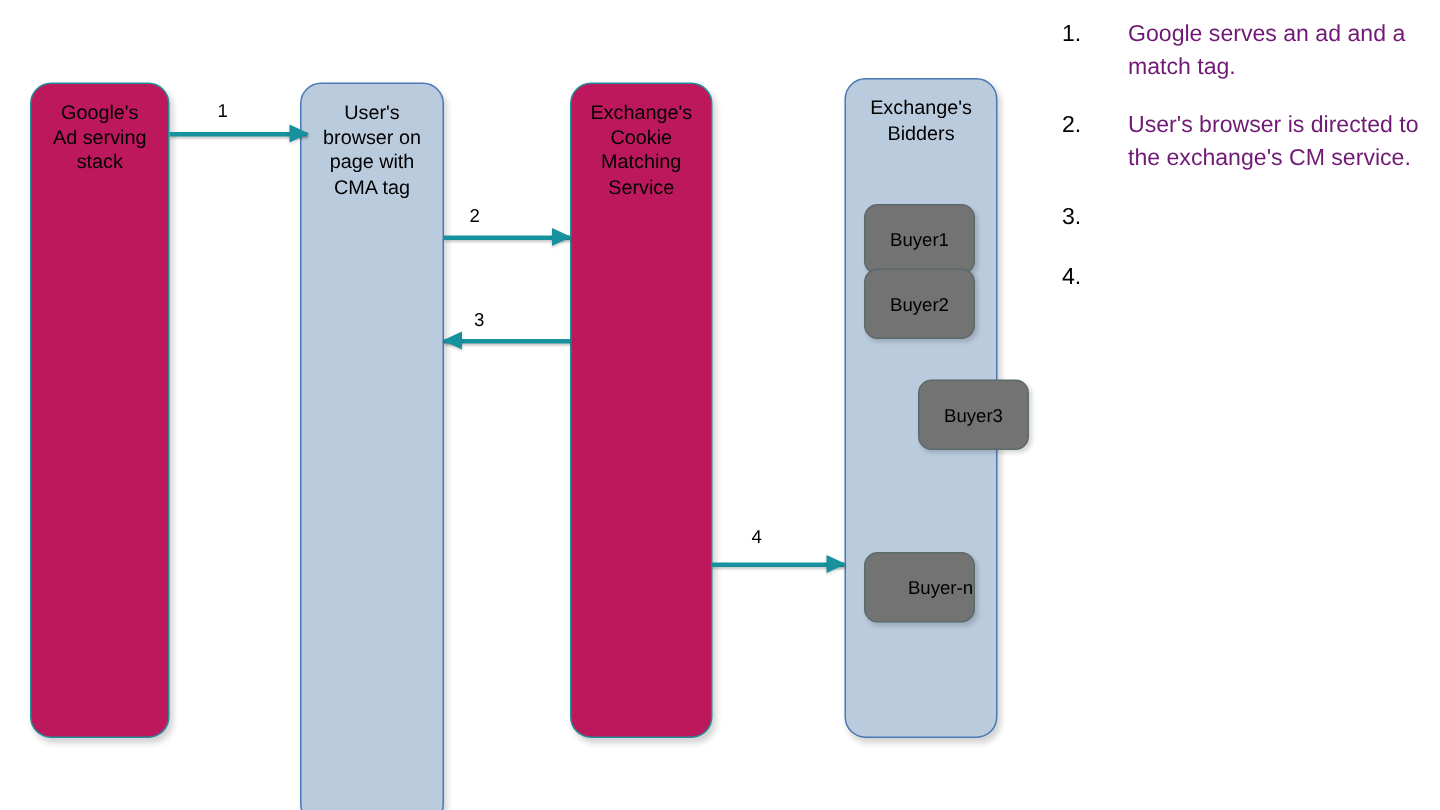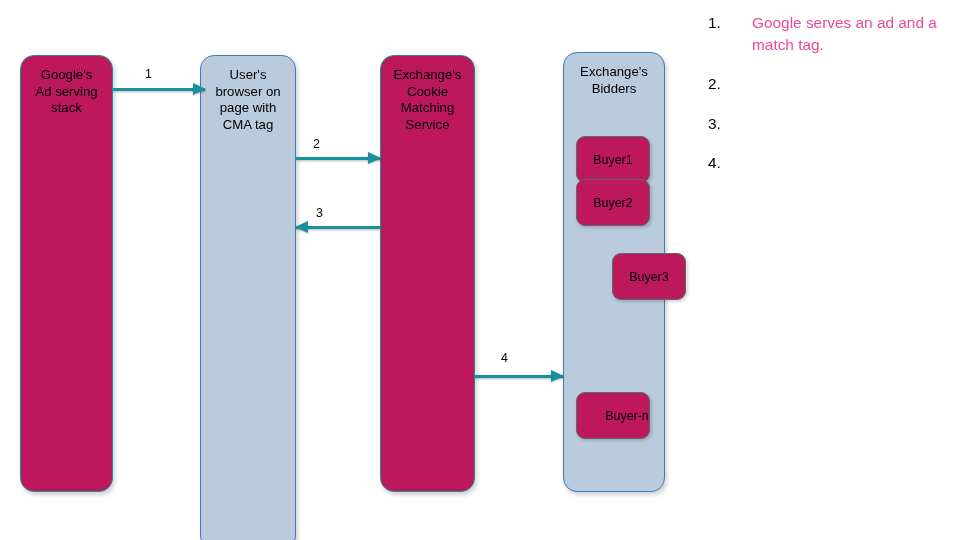--- a/index.html
+++ b/index.html
@@ -54,38 +54,38 @@
   #box-browser { left: 200px; top: 55px; width: 96px;  height: 495px; }
   #box-cms     { left: 380px; top: 55px; width: 95px;  height: 437px; }
   #box-bidders { left: 563px; top: 52px; width: 102px; height: 440px; }
 
   
   .buyer {
     position: absolute;
     left: 12px;
     width: 74px;
     height: 47px;
-    background: #be185d;
+    background: #737373;
     border: 1.1px solid #5b6a6c;
     border-radius: 9px;
     box-sizing: border-box;
     box-shadow: 1.5px 2px 3px rgba(0,0,0,0.16);
     display: flex;
     align-items: center;
     justify-content: center;
   }
   .buyer-label {
     font-size: 12.4px;
     line-height: 14px;
     color: #000;
   }
   #buyer-1 { top: 83px; }
   #buyer-2 { top: 126px; }
   #buyer-3 { top: 200px; margin-left: 36px; }
-  #buyer-n { top: 339px; padding-left: 28px; }
+  #buyer-n { top: 315px; padding-left: 28px; }
 
   
   .arrow {
     position: absolute;
     height: 3px;
   }
   .arrow .shaft {
     position: absolute;
     left: 0;
     top: 0;
@@ -147,21 +147,21 @@
     width: 44px;
     flex: 0 0 44px;
     font-size: 15.4px;
     line-height: 21.5px;
     color: #000;
   }
   .step-text {
     flex: 1 1 auto;
     font-size: 15.4px;
     line-height: 21.5px;
-    color: #ec4899;
+    color: #701a75;
   }
 </style>
 </head>
 <body>
 
 <div id="canvas">
 
   <div class="pillar green" id="box-google">
     <span class="pillar-label">Google's
 Ad serving
@@ -224,20 +224,21 @@
   </div>
   <div class="arrow-label" id="label-4">4</div>
 
   <div id="steps">
     <div class="step">
       <div class="step-num">1.</div>
       <div class="step-text">Google serves an ad and a match tag.</div>
     </div>
     <div class="step">
       <div class="step-num">2.</div>
+      <div class="step-text">User's browser is directed to the exchange's CM service.</div>
     </div>
     <div class="step">
       <div class="step-num">3.</div>
     </div>
     <div class="step">
       <div class="step-num">4.</div>
     </div>
   </div>
 
 </div>

